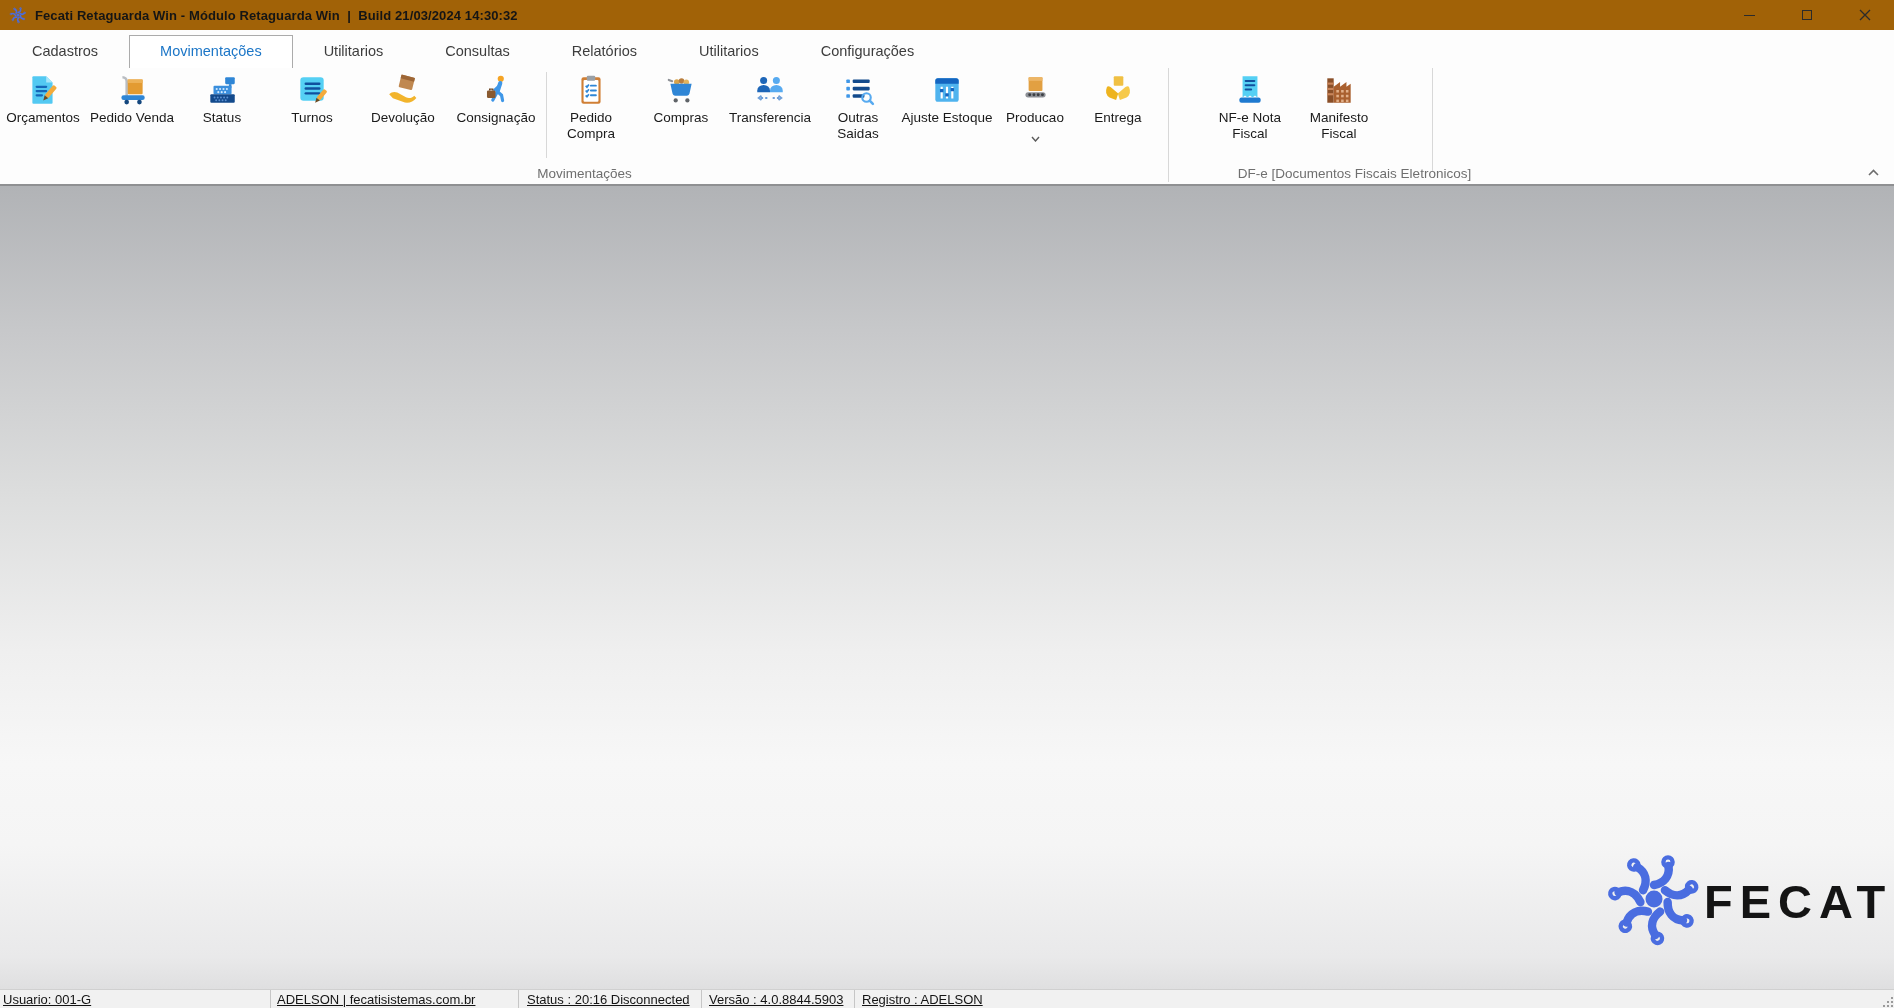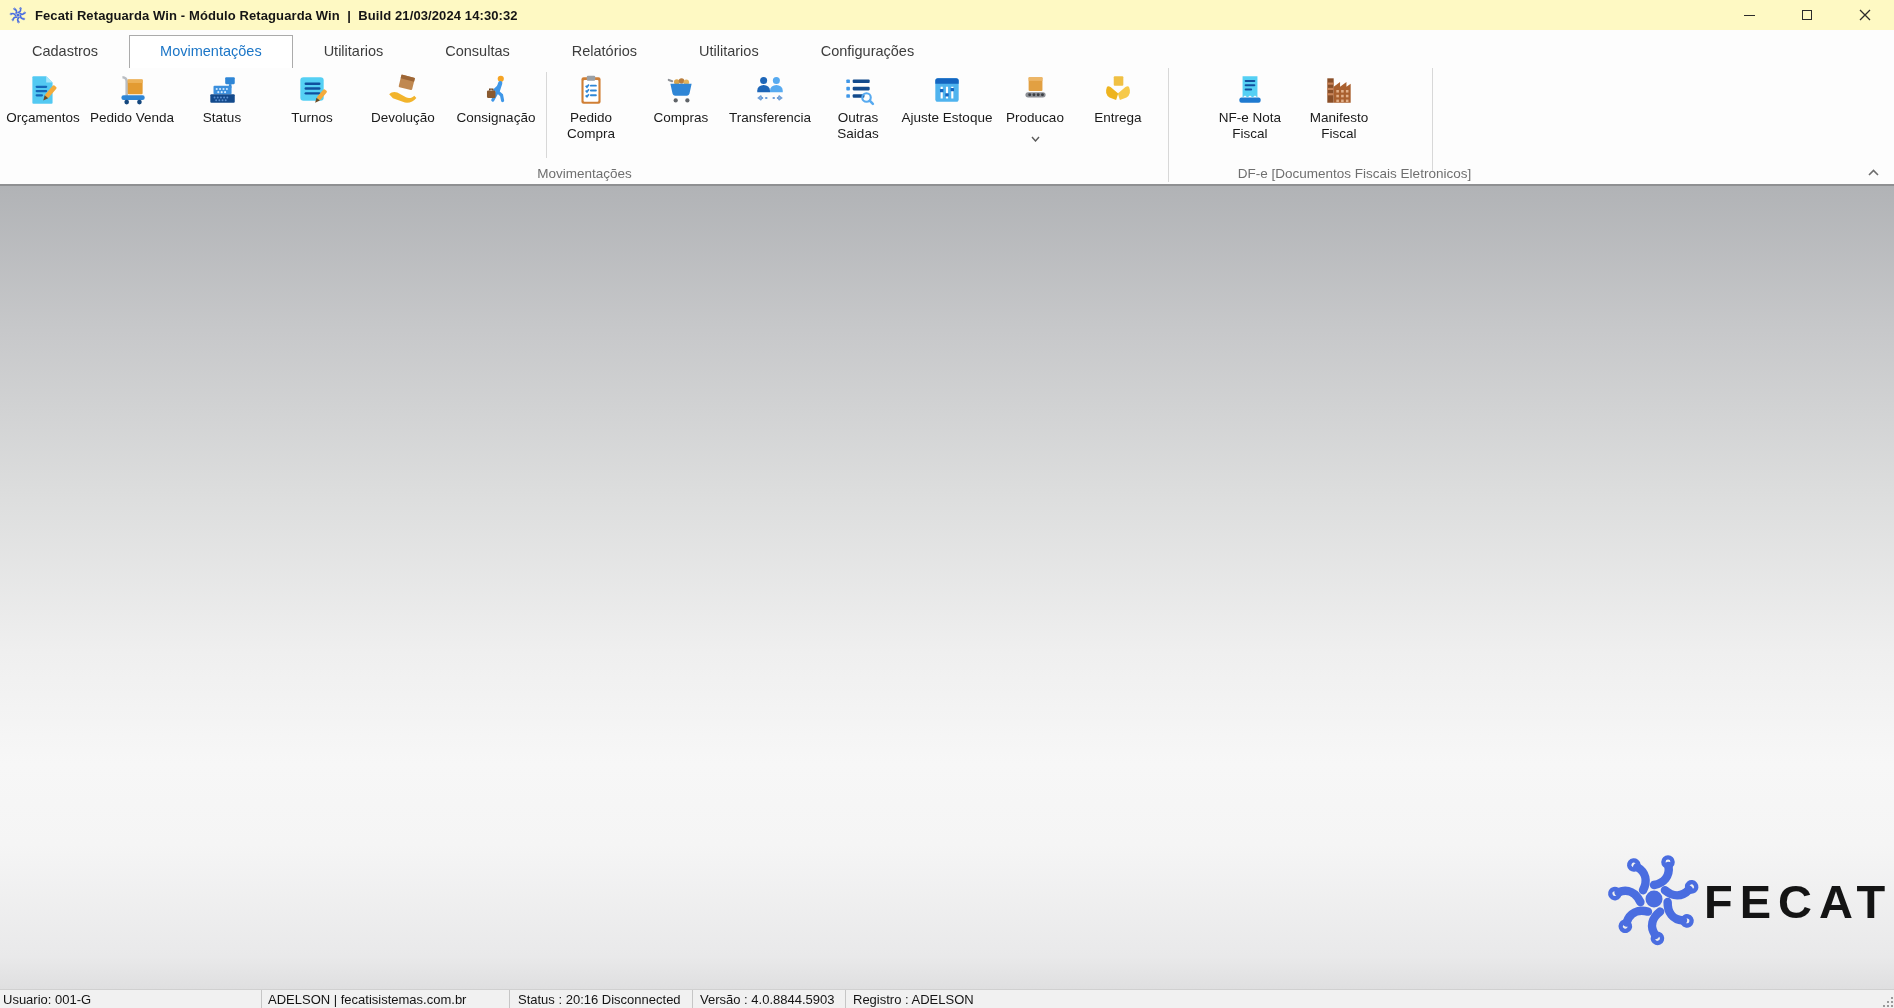--- a/index.html
+++ b/index.html
@@ -1,21 +1,21 @@
 <!DOCTYPE html>
 <html><head>
 <meta charset="utf-8">
 <style>
   * { margin:0; padding:0; box-sizing:border-box; }
   html,body { width:1894px; height:1008px; overflow:hidden; }
   body { font-family:"Liberation Sans", sans-serif; background:#fff; }
   .app { width:1894px; height:1008px; display:flex; flex-direction:column; }
 
   
-  .titlebar { height:30px; background:#fef9c3; display:flex; align-items:center; flex:0 0 auto; }
+  .titlebar { height:30px; background:#a16207; display:flex; align-items:center; flex:0 0 auto; }
   .titlebar .appicon { width:18px; height:18px; margin:0 8px 0 9px; }
   .titlebar .title { font-size:13px; font-weight:600; color:#151515; letter-spacing:.1px; white-space:pre; }
   .win-controls { margin-left:auto; display:flex; height:30px; }
   .win-btn { width:58px; height:30px; display:flex; align-items:center; justify-content:center; cursor:default; }
   .glyph-min { width:11px; height:0; border-top:1.4px solid #2b2b2b; }
   .glyph-max { width:10px; height:10px; border:1.4px solid #2b2b2b; }
 
   
   .tabrow { height:38px; background:#fdfdfd; display:flex; align-items:flex-end; padding-left:1px; flex:0 0 auto; }
   .tab { height:33px; line-height:31px; padding:0 30px; font-size:14.5px; color:#3d3d3d; border:1px solid transparent; border-bottom:none; cursor:default; }
@@ -35,24 +35,24 @@
   
   .content { flex:1 1 auto; position:relative;
     background:linear-gradient(180deg,#b1b3b6 0%,#c7c8ca 18%,#dcdddd 38%,#efefef 58%,#f7f7f7 72%,#f5f5f5 82%,#e9e9ea 96%,#dfdfe0 100%); }
   .brand { position:absolute; right:30px; bottom:40px; width:260px; display:flex; flex-direction:row; align-items:center; }
   .brand .swirl { width:100px; height:100px; }
   .brand .wordmark { margin-top:5px; font-size:47px; font-weight:800; letter-spacing:7px; color:#141414; line-height:48px; }
   .brand .subtitle { margin-top:4px; font-size:9.5px; font-weight:700; letter-spacing:6px; color:#2b2b2b; }
 
   
   .statusbar { height:19px; background:#f1f1f1; border-top:1px solid #d0d0d0; display:flex; align-items:center; font-size:13px; color:#141414; flex:0 0 auto; position:relative; }
-  .ssec { height:100%; display:flex; align-items:center; white-space:nowrap; overflow:hidden; }
+  .ssec { height:100%; display:flex; align-items:center; white-space:nowrap; overflow:hidden;text-decoration:underline; }
   .ssec + .ssec { border-left:1px solid #c6c6c6; }
   .s1{ width:261px; padding-left:3px; }
-  .s2{ width:248px; padding-left:6px; }
+  .s2{ width:248px; padding-left:6px;margin-left:9px; }
   .s3{ width:183px; padding-left:8px; }
   .s4{ width:153px; padding-left:7px; }
   .s5{ width:293px; padding-left:7px; }
   .s6{ flex:1; padding-left:10px; }
   .grip { position:absolute; right:1px; bottom:1px; width:13px; height:13px; }
   .grip i { position:absolute; width:2px; height:2px; background:#9a9a9a; }
 </style>
 </head>
 <body>
 

